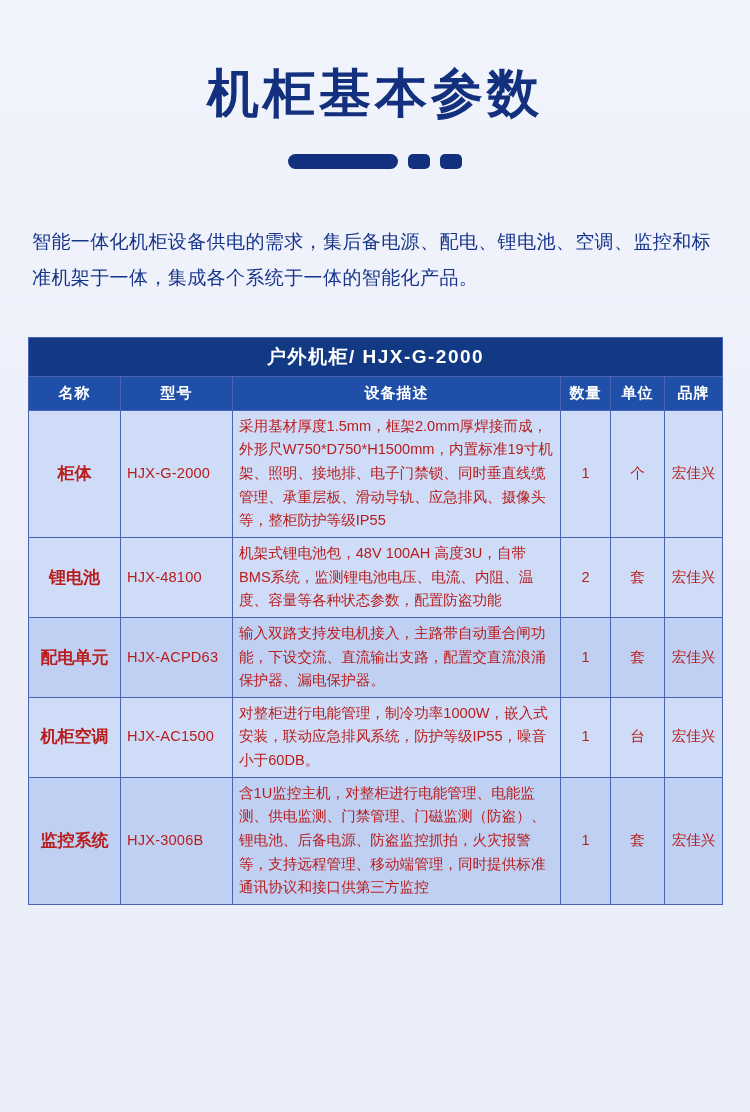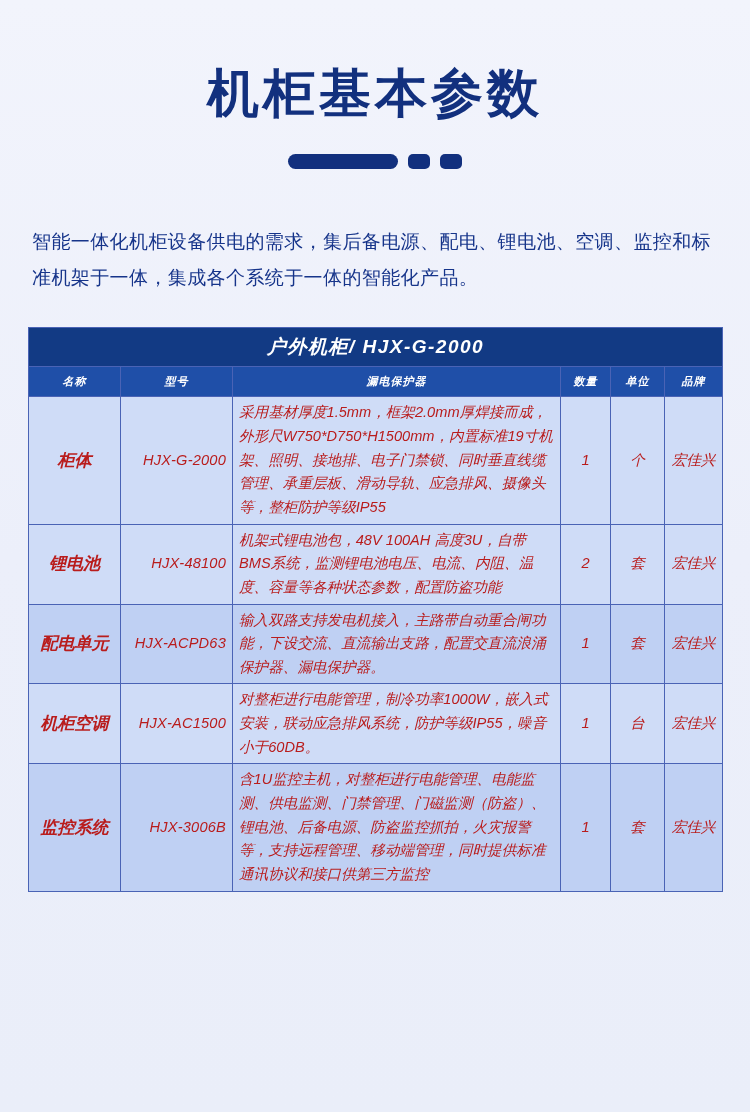--- a/index.html
+++ b/index.html
@@ -58,46 +58,45 @@
   }
   .intro {
     margin-top: 55px;
     font-size: 19px;
     line-height: 1.85;
     color: #16348a;
     letter-spacing: 0.4px;
     padding: 0 4px;
   }
   table.spec {
-    margin-top: 32px;
+    margin-top: 42px;
     width: 694px;
     border-collapse: collapse;
     table-layout: fixed;
     border: 1px solid #1b3a8f;
-    font-style: italic;
   }
   table.spec td, table.spec th {
     border: 1px solid #4a63b5;
     padding: 4px 6px;
   }
   .tbl-title td {
     background: #123a84;
     color: #ffffff;
     text-align: center;
     font-size: 19px;
     font-weight: bold;
     letter-spacing: 1.5px;
     height: 34px;
     border: 1px solid #123a84;
   }
   .tbl-head td {
     background: #1f4fa8;
     color: #ffffff;
     text-align: center;
-    font-size: 11px;
+    font-size: 15px;
     font-weight: bold;
     height: 30px;
     letter-spacing: 1px;
     border: 1px solid #4a63b5;
   }
   tbody tr td {
     background: #cfdcf7;
     color: #b91c1c;
     font-size: 14.6px;
     line-height: 1.62;
@@ -105,21 +104,21 @@
   }
   tbody tr.alt td {
     background: #bfd0f3;
   }
   td.c-name {
     text-align: center;
     font-weight: bold;
     font-size: 17px;
   }
   td.c-model {
-    text-align: right;
+    text-align: left;
     font-size: 14.6px;
     letter-spacing: 0.2px;
   }
   td.c-desc {
     text-align: left;
     padding: 8px 10px;
   }
   td.c-qty, td.c-unit, td.c-brand {
     text-align: center;
     font-size: 14.6px;
@@ -155,21 +154,21 @@
       <col class="col-unit">
       <col class="col-brand">
     </colgroup>
     <tbody>
       <tr class="tbl-title">
         <td colspan="6">户外机柜/ HJX-G-2000</td>
       </tr>
       <tr class="tbl-head">
         <td>名称</td>
         <td>型号</td>
-        <td>漏电保护器</td>
+        <td>设备描述</td>
         <td>数量</td>
         <td>单位</td>
         <td>品牌</td>
       </tr>
 
       <tr>
         <td class="c-name">柜体</td>
         <td class="c-model">HJX-G-2000</td>
         <td class="c-desc">采用基材厚度1.5mm，框架2.0mm厚焊接而成，外形尺W750*D750*H1500mm，内置标准19寸机架、照明、接地排、电子门禁锁、同时垂直线缆管理、承重层板、滑动导轨、应急排风、摄像头等，整柜防护等级IP55</td>
         <td class="c-qty">1</td>

